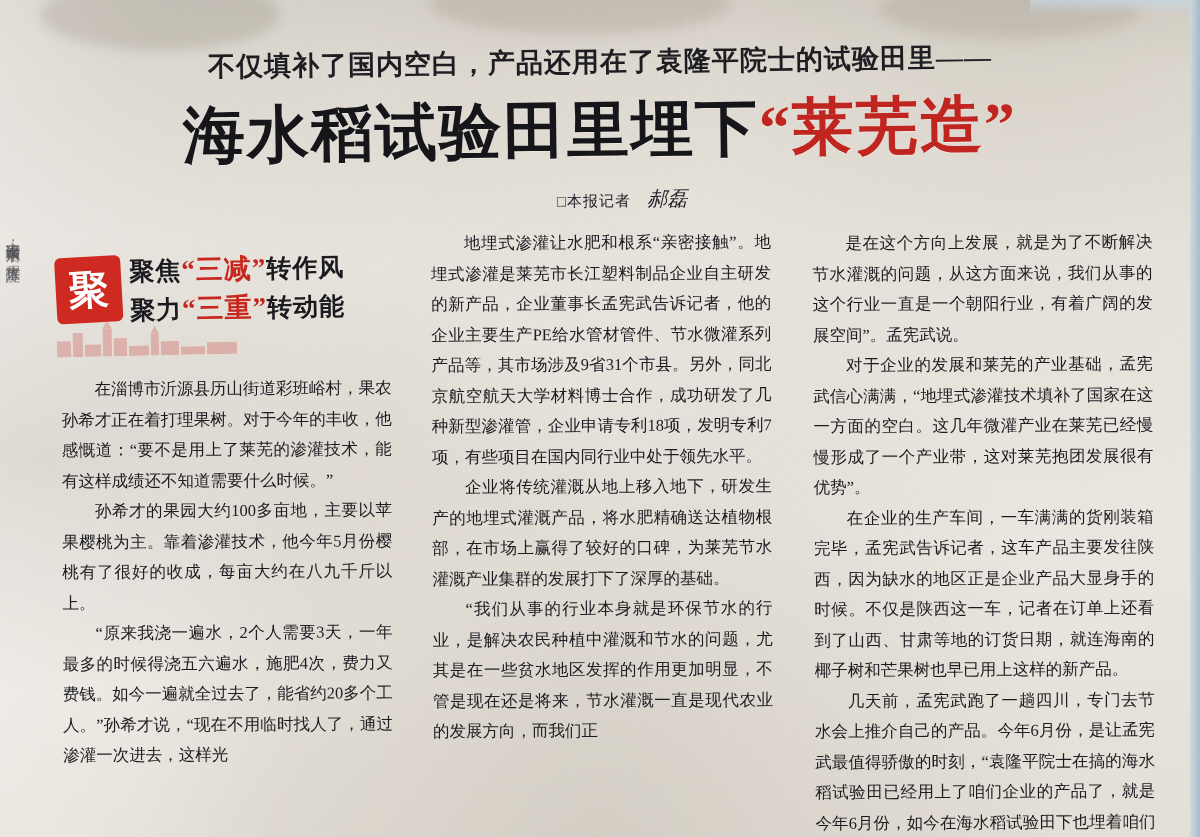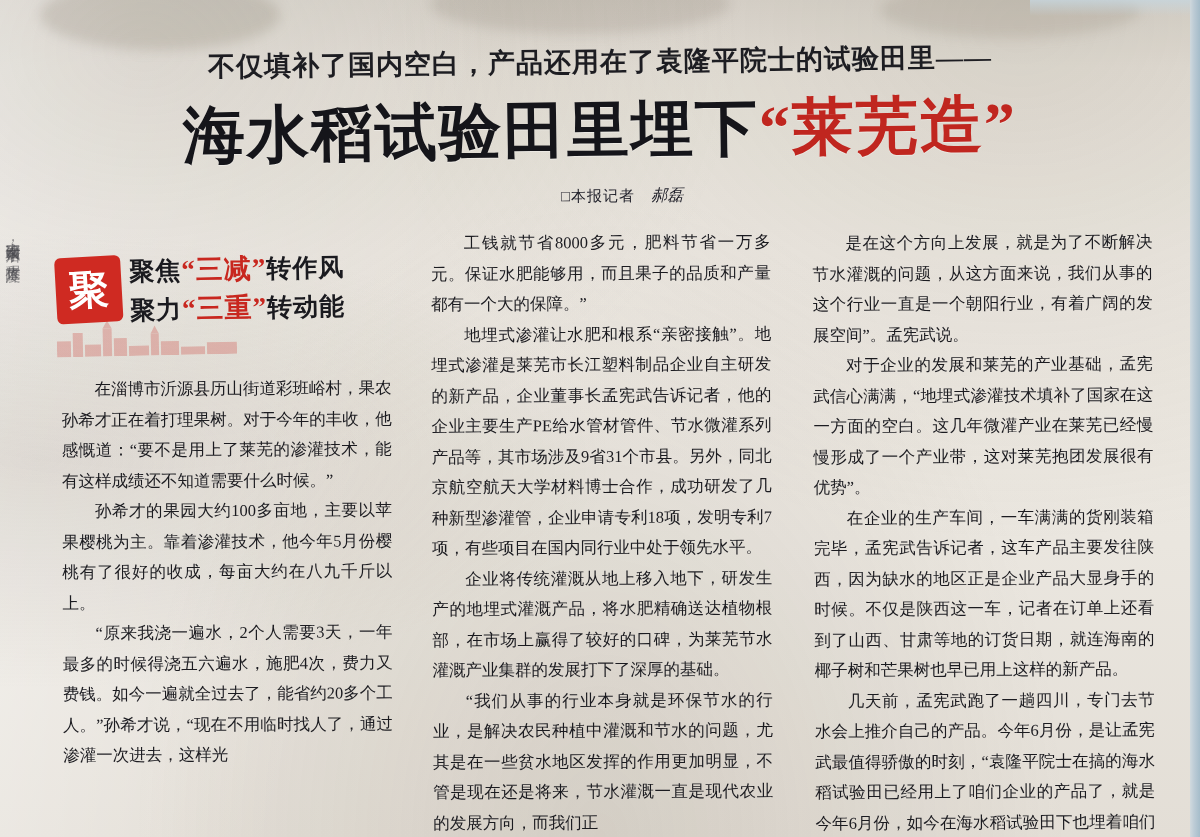--- a/index.html
+++ b/index.html
@@ -126,21 +126,21 @@
   }
   .byline .box {
     font-size: 15px;
     letter-spacing: 1px;
     padding-left: 44px;
   }
   .byline .name {
     margin-left: 12px;
     font-family: "Liberation Serif", serif;
     font-style: italic;
-    font-size: 16px;
+    font-size: 20px;
     text-align: center;
   }
 
   
   .cols {
     position: absolute;
     top: 228px;
     left: 32px;
     width: 1150px;
     height: 600px;
@@ -293,21 +293,20 @@
   <div class="cols">
 
     <div class="col" id="col1">
       <div class="col1-spacer"></div>
       <p>在淄博市沂源县历山街道彩班峪村，果农孙希才正在着打理果树。对于今年的丰收，他感慨道：“要不是用上了莱芜的渗灌技术，能有这样成绩还不知道需要什么时候。”</p>
       <p>孙希才的果园大约100多亩地，主要以苹果樱桃为主。靠着渗灌技术，他今年5月份樱桃有了很好的收成，每亩大约在八九千斤以上。</p>
       <p>“原来我浇一遍水，2个人需要3天，一年最多的时候得浇五六遍水，施肥4次，费力又费钱。如今一遍就全过去了，能省约20多个工人。”孙希才说，“现在不用临时找人了，通过渗灌一次进去，这样光</p>
     </div>
 
     <div class="col" id="col2">
-      <p>工钱就节省8000多元，肥料节省一万多元。保证水肥能够用，而且果子的品质和产量都有一个大的保障。”</p>
       <p>地埋式渗灌让水肥和根系“亲密接触”。地埋式渗灌是莱芜市长江塑料制品企业自主研发的新产品，企业董事长孟宪武告诉记者，他的企业主要生产PE给水管材管件、节水微灌系列产品等，其市场涉及9省31个市县。另外，同北京航空航天大学材料博士合作，成功研发了几种新型渗灌管，企业申请专利18项，发明专利7项，有些项目在国内同行业中处于领先水平。</p>
       <p>企业将传统灌溉从地上移入地下，研发生产的地埋式灌溉产品，将水肥精确送达植物根部，在市场上赢得了较好的口碑，为莱芜节水灌溉产业集群的发展打下了深厚的基础。</p>
       <p>“我们从事的行业本身就是环保节水的行业，是解决农民种植中灌溉和节水的问题，尤其是在一些贫水地区发挥的作用更加明显，不管是现在还是将来，节水灌溉一直是现代农业的发展方向，而我们正</p>
     </div>
 
     <div class="col" id="col3">
       <p>是在这个方向上发展，就是为了不断解决节水灌溉的问题，从这方面来说，我们从事的这个行业一直是一个朝阳行业，有着广阔的发展空间”。孟宪武说。</p>
       <p>对于企业的发展和莱芜的产业基础，孟宪武信心满满，“地埋式渗灌技术填补了国家在这一方面的空白。这几年微灌产业在莱芜已经慢慢形成了一个产业带，这对莱芜抱团发展很有优势”。</p>
       <p>在企业的生产车间，一车满满的货刚装箱完毕，孟宪武告诉记者，这车产品主要发往陕西，因为缺水的地区正是企业产品大显身手的时候。不仅是陕西这一车，记者在订单上还看到了山西、甘肃等地的订货日期，就连海南的椰子树和芒果树也早已用上这样的新产品。</p>
       <p>几天前，孟宪武跑了一趟四川，专门去节水会上推介自己的产品。今年6月份，是让孟宪武最值得骄傲的时刻，“袁隆平院士在搞的海水稻试验田已经用上了咱们企业的产品了，就是今年6月份，如今在海水稻试验田下也埋着咱们莱芜的‘智造’。”孟宪武说。</p>

